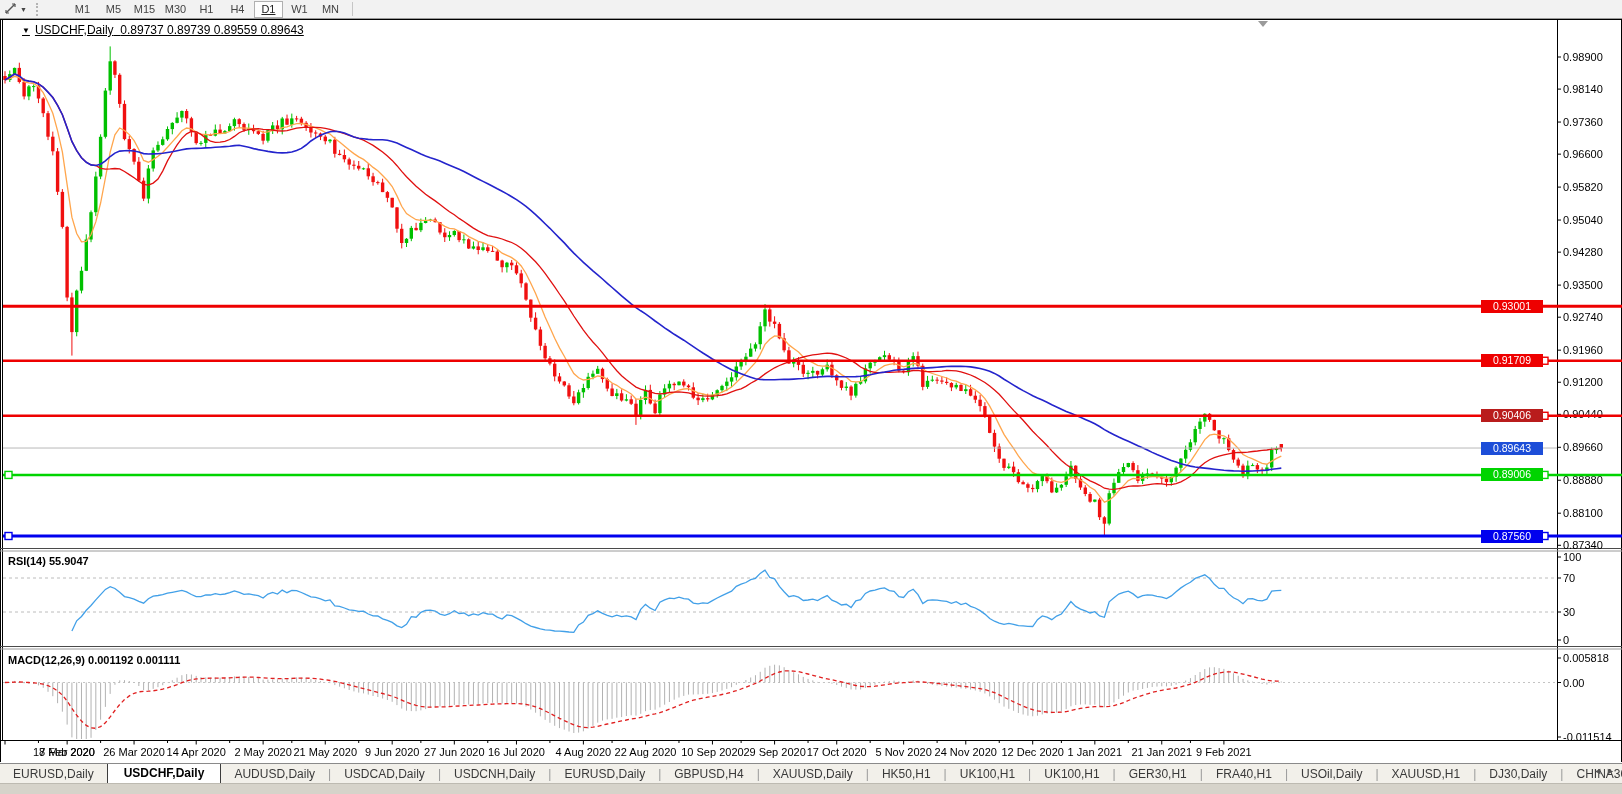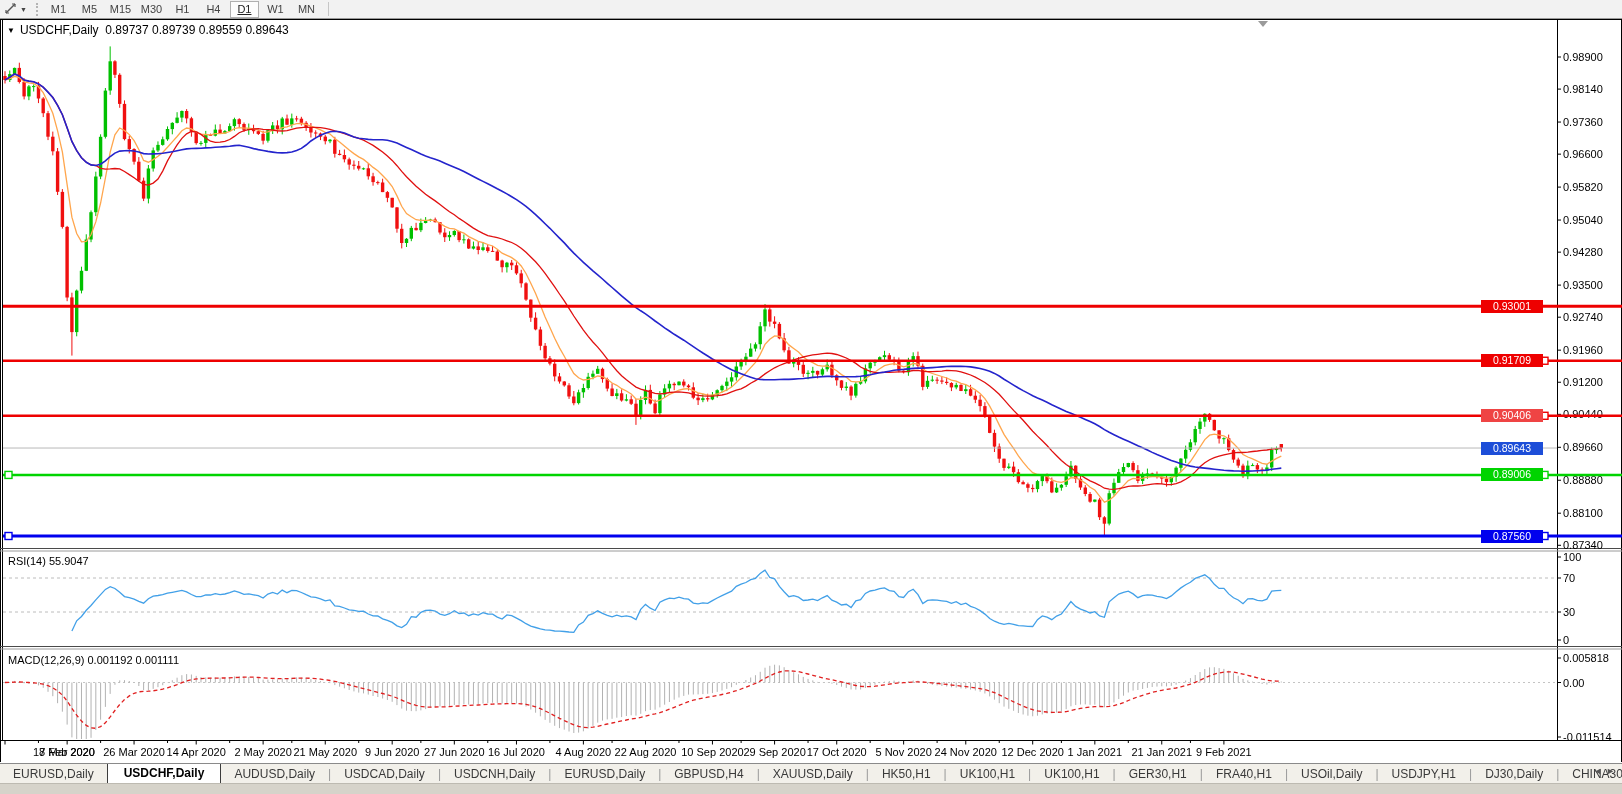--- a/index.html
+++ b/index.html
@@ -7,23 +7,23 @@
   #toolbar{position:absolute;left:0;top:0;width:1622px;height:18px;background:#f2f2f2;
     border-bottom:1px solid #9a9a9a;display:flex;align-items:center;font-size:11px;color:#333;z-index:5;}
   .tool-left{display:flex;align-items:center;padding:0 4px;}
   .grip{height:13px;border-left:2px dotted #b4b4b4;margin:0 5px;}
   .tfbtn{width:27px;height:15px;line-height:15px;text-align:center;margin:0 1px;border:1px solid transparent;
     color:#444;cursor:default;}
   .tfbtn.active{background:#fdfdfd;border:1px solid #b0b0b0;color:#222;text-decoration:underline;}
   .tsep{height:14px;border-left:1px solid #c6c6c6;margin:0 6px;}
   #chart-svg{position:absolute;left:0;top:0;z-index:1;}
   #chart-svg text{font-family:"Liberation Sans",sans-serif;}
-  #chart-title{position:absolute;left:7px;top:23px;z-index:4;font-size:12px;color:#000;}
+  #chart-title{position:absolute;left:22px;top:23px;z-index:4;font-size:12px;color:#000;text-decoration:underline;}
   #chart-title .caret{font-size:8px;vertical-align:1px;margin-right:5px;color:#000;}
-  .ind-label{position:absolute;left:8px;z-index:4;font-size:11px;color:#000;}
+  .ind-label{position:absolute;left:8px;z-index:4;font-size:11px;color:#000;font-weight:bold;}
   #rsi-label{top:555px;}
   #macd-label{top:654px;}
   .badge{position:absolute;left:1481px;width:62px;height:13px;line-height:13px;z-index:6;
     font-size:10.5px;text-align:center;color:#fff;}
   #tabbar{position:absolute;left:0;top:763px;width:1622px;height:19px;background:#f2f0ea;
     border-top:1px solid #8a8a8a;display:flex;align-items:flex-end;z-index:5;font-size:12px;color:#3a3a3a;overflow:hidden;}
   .tab{padding:0 13px 2px 13px;white-space:nowrap;cursor:default;}
   .tab.active{background:#ffffff;border:1px solid #3c3c3c;border-bottom:none;font-weight:bold;color:#000;
     padding:2px 16px 3px 16px;}
   .tab-sep{color:#999;padding-bottom:2px;}
@@ -39,21 +39,21 @@
     <span>
       <svg width="14" height="14" viewBox="0 0 14 14">
         <path d="M2 12 L11 3" stroke="#555" stroke-width="1.4" fill="none"></path>
         <path d="M11 3 l-3 0 m3 0 l0 3" stroke="#555" stroke-width="1.2" fill="none"></path>
         <path d="M2 12 l3 0 m-3 0 l0 -3" stroke="#555" stroke-width="1.2" fill="none"></path>
       </svg>
     </span>
     <span style="font-size:7px;color:#444;margin-left:2px;">▼</span>
   </div>
   <div class="grip"></div>
-  <div id="tf-buttons" style="display:flex;">
+  <div id="tf-buttons" style="display:flex;margin-left:24px;">
       <div class="tfbtn">M1</div>
       <div class="tfbtn">M5</div>
       <div class="tfbtn">M15</div>
       <div class="tfbtn">M30</div>
       <div class="tfbtn">H1</div>
       <div class="tfbtn">H4</div>
       <div class="tfbtn active">D1</div>
       <div class="tfbtn">W1</div>
       <div class="tfbtn">MN</div>
     </div>
@@ -1010,21 +1010,21 @@
 <div id="chart-title">
   <span class="caret">▼</span><span>USDCHF,Daily</span>&nbsp;&nbsp;<span>0.89737 0.89739 0.89559 0.89643</span>
 </div>
 
 <div id="rsi-label" class="ind-label">RSI(14) 55.9047</div>
 <div id="macd-label" class="ind-label">MACD(12,26,9) 0.001192 0.001111</div>
 
 <div id="badges">
     <div class="badge" style="top: 299.7px; background: rgb(238, 0, 0); color: rgb(255, 255, 255);">0.93001</div>
     <div class="badge" style="top: 354.2px; background: rgb(238, 0, 0); color: rgb(255, 255, 255);">0.91709</div>
-    <div class="badge" style="top: 409.3px; background: #ef4444; color: rgb(255, 255, 255);">0.90406</div>
+    <div class="badge" style="top: 409.3px; background: #b91c1c; color: rgb(255, 255, 255);">0.90406</div>
     <div class="badge" style="top: 441.5px; background: #1d4ed8; color: rgb(255, 255, 255);">0.89643</div>
     <div class="badge" style="top: 468.4px; background: rgb(0, 212, 0); color: rgb(255, 255, 255);">0.89006</div>
     <div class="badge" style="top: 529.5px; background: rgb(0, 0, 238); color: rgb(255, 255, 255);">0.87560</div>
   </div>
 
 <div id="tabbar">
     <div style="width: 10px;"></div>
     <div class="tab">EURUSD,Daily</div>
     <div class="tab active">USDCHF,Daily</div>
     <div class="tab">AUDUSD,Daily</div>
@@ -1044,20 +1044,20 @@
     <div class="tab">UK100,H1</div>
     <span class="tab-sep">|</span>
     <div class="tab">UK100,H1</div>
     <span class="tab-sep">|</span>
     <div class="tab">GER30,H1</div>
     <span class="tab-sep">|</span>
     <div class="tab">FRA40,H1</div>
     <span class="tab-sep">|</span>
     <div class="tab">USOil,Daily</div>
     <span class="tab-sep">|</span>
-    <div class="tab">USDJPY,H1</div>
+    <div class="tab">XAUUSD,H1</div>
     <span class="tab-sep">|</span>
     <div class="tab">DJ30,Daily</div>
     <span class="tab-sep">|</span>
     <div class="tab">CHINA300,H1</div>
   </div>
 <div id="tab-arrows"><span>◄</span><span>►</span></div>
 <div id="statusbar"></div>
 
 </body></html>

